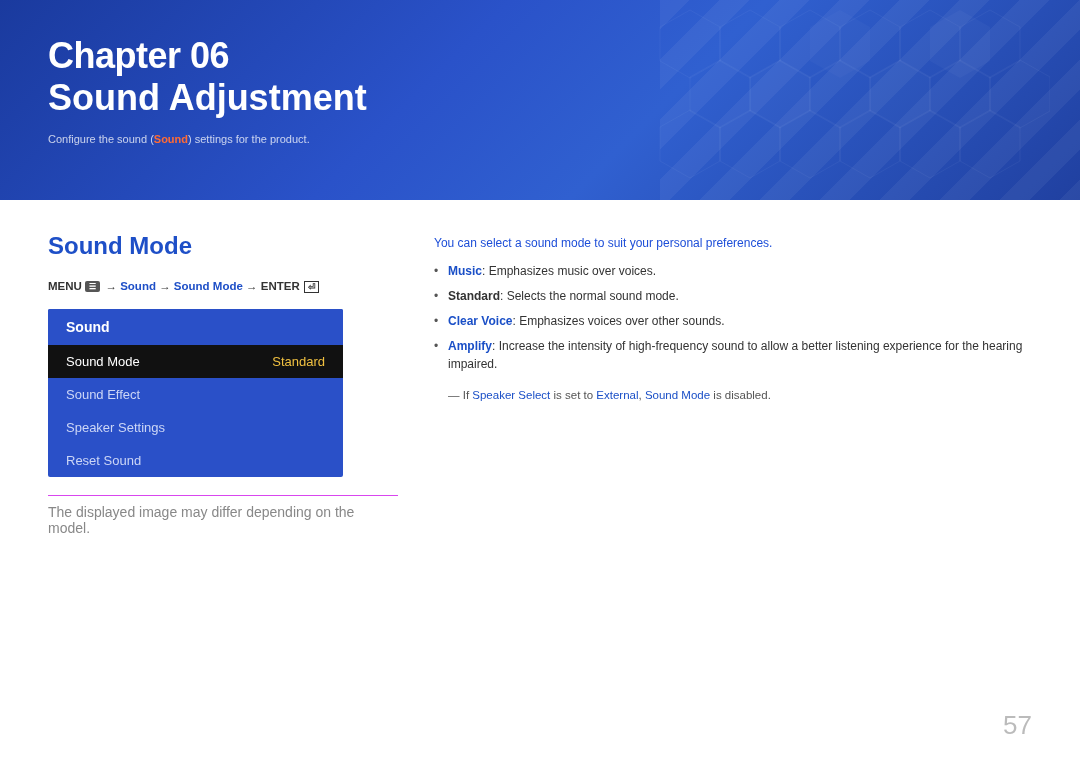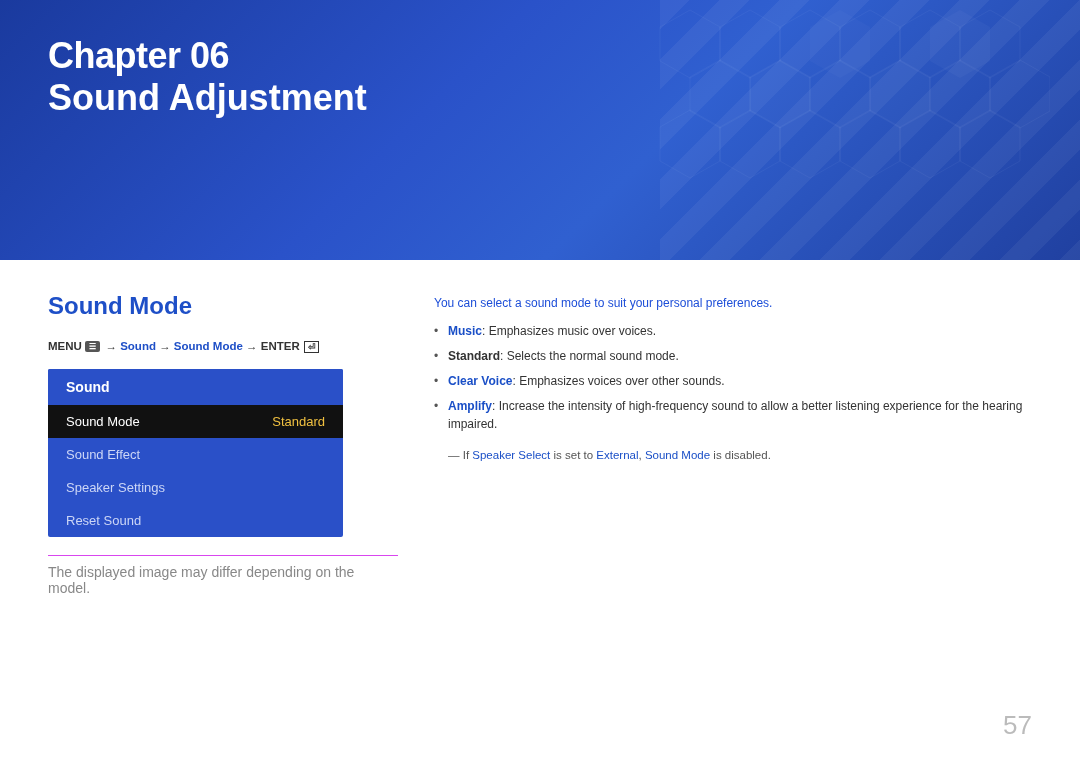--- a/index.html
+++ b/index.html
@@ -8,21 +8,21 @@
       height: 763px;
       font-family: 'Arial', sans-serif;
       background: #fff;
       overflow: hidden;
       position: relative;
     }
 
     
     .header-banner {
       width: 100%;
-      height: 260px;
+      height: 200px;
       background: linear-gradient(135deg, #1a3a9e 0%, #2a52c9 40%, #3060d0 60%, #2040a0 100%);
       position: relative;
       overflow: hidden;
       padding: 36px 48px;
     }
 
     
     .header-banner::after {
       content: '';
       position: absolute;
@@ -266,20 +266,23 @@
     <use href="#hex" x="310" y="110"></use>
 
     <polygon points="190,10 220,27 220,61 190,78 160,61 160,27" fill="rgba(255,255,255,0.08)"></polygon>
     <polygon points="250,60 280,77 280,111 250,128 220,111 220,77" fill="rgba(255,255,255,0.06)"></polygon>
     <polygon points="310,10 340,27 340,61 310,78 280,61 280,27" fill="rgba(255,255,255,0.1)"></polygon>
     <polygon points="130,60 160,77 160,111 130,128 100,111 100,77" fill="rgba(255,255,255,0.07)"></polygon>
   </svg>
 
   <div class="header-chapter">Chapter  06</div>
   <div class="header-title">Sound Adjustment</div>
+  <div class="header-subtitle">
+    <span>Configure the sound (</span><span class="highlight">Sound</span><span>) settings for the product.</span>
+  </div>
 </div>
 
 <div class="content">
 
   <div class="left-column">
     <h2 class="section-title">Sound Mode</h2>
 
     <div class="menu-path">
       <span>MENU</span>
       <span class="menu-icon">☰</span>

